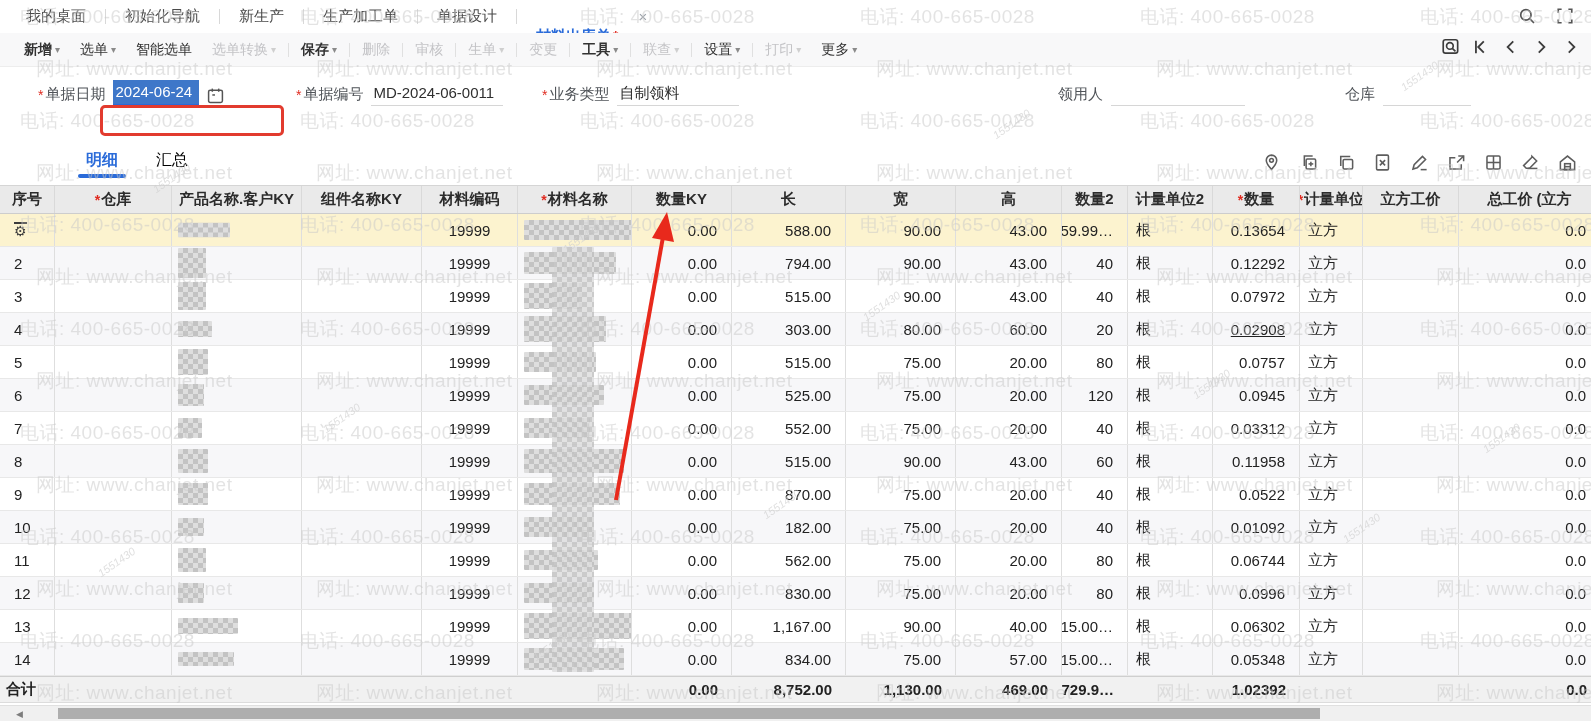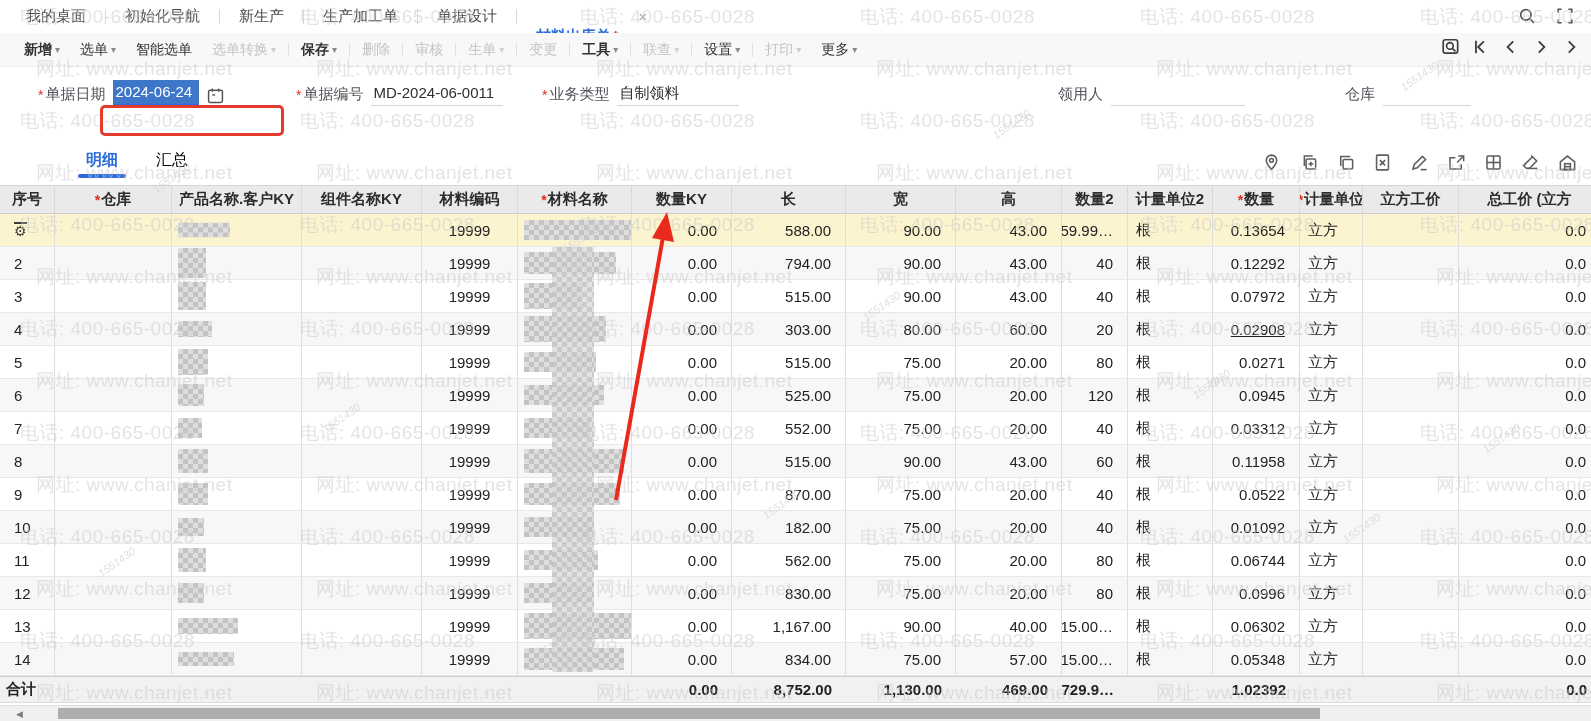--- a/index.html
+++ b/index.html
@@ -431,21 +431,21 @@
           <div class="td alc" style="width: 96px; flex: 0 0 96px;">19999</div>
           <div class="td all" style="width: 114px; flex: 0 0 114px;">
             <div class="blur cellblur" style="width: 72px; height: 20px;"></div>
           </div>
           <div class="td alr" style="width: 100px; flex: 0 0 100px;">0.00</div>
           <div class="td alr" style="width: 114px; flex: 0 0 114px;">515.00</div>
           <div class="td alr" style="width: 110px; flex: 0 0 110px;">75.00</div>
           <div class="td alr" style="width: 106px; flex: 0 0 106px;">20.00</div>
           <div class="td alr" style="width: 66px; flex: 0 0 66px;">80</div>
           <div class="td unit" style="width: 85px; flex: 0 0 85px;">根</div>
-          <div class="td alr" style="width: 87px; flex: 0 0 87px;">0.0271</div>
+          <div class="td alr" style="width: 87px; flex: 0 0 87px;">0.0757</div>
           <div class="td unit" style="width: 63px; flex: 0 0 63px;">立方</div>
           <div class="td alr" style="width: 96px; flex: 0 0 96px;"></div>
           <div class="td alr" style="width: 142px; flex: 0 0 142px;">0.0</div>
         </div>
         <div class="trow even">
           <div class="td all" style="width: 55px; flex: 0 0 55px;">6</div>
           <div class="td all" style="width: 117px; flex: 0 0 117px;"></div>
           <div class="td all" style="width: 130px; flex: 0 0 130px;">
             <div class="blur cellblur" style="width: 26px; height: 22px;"></div>
           </div>

